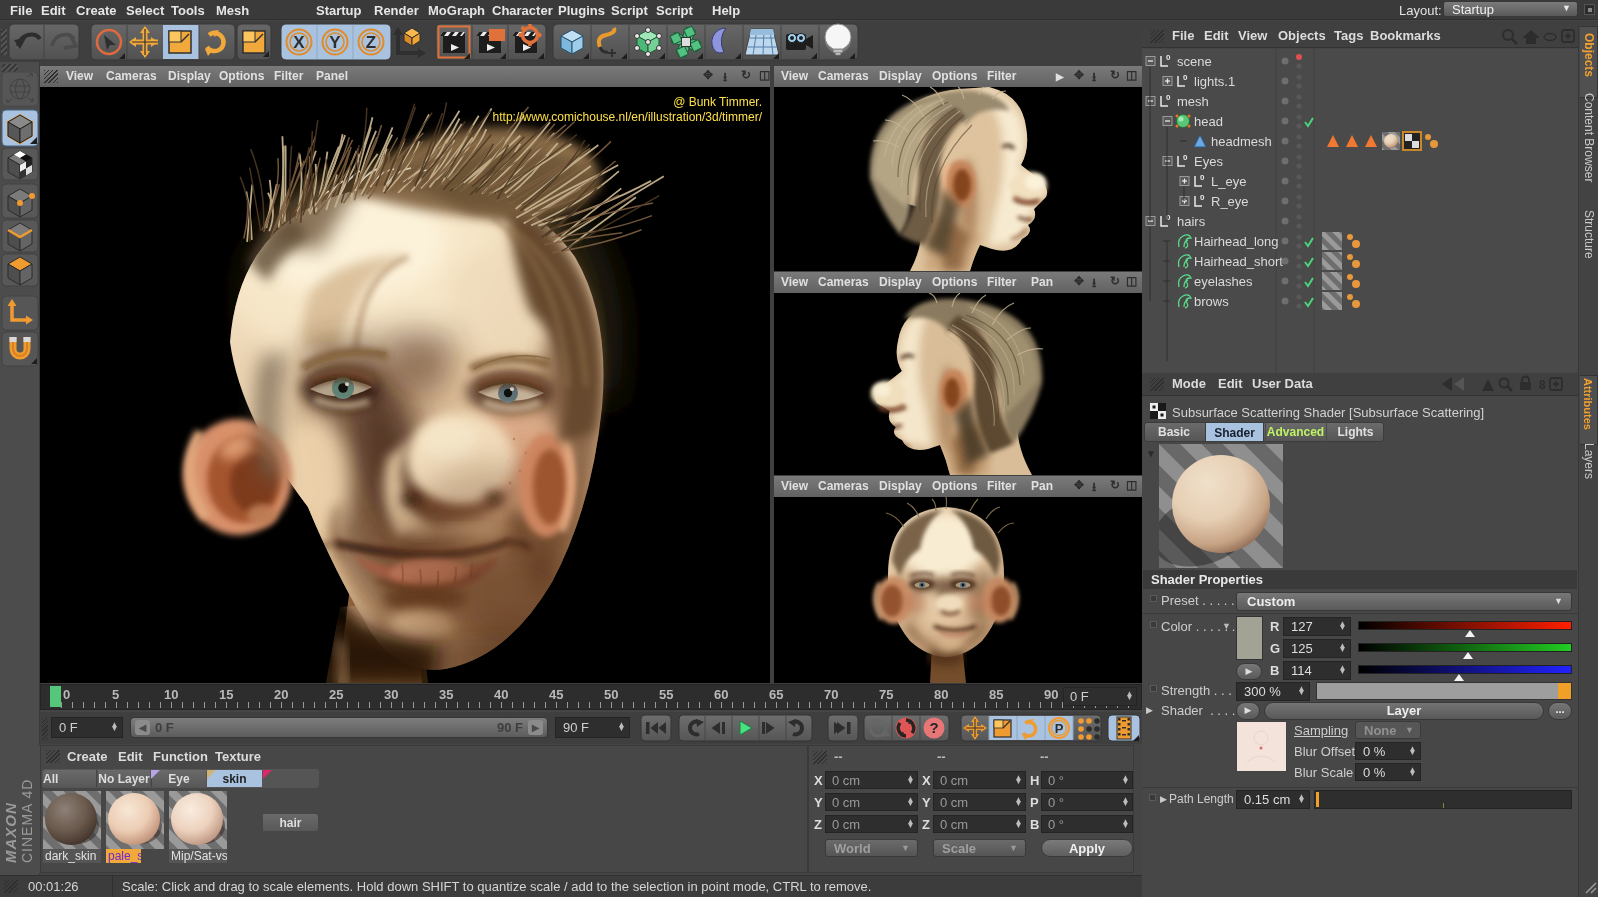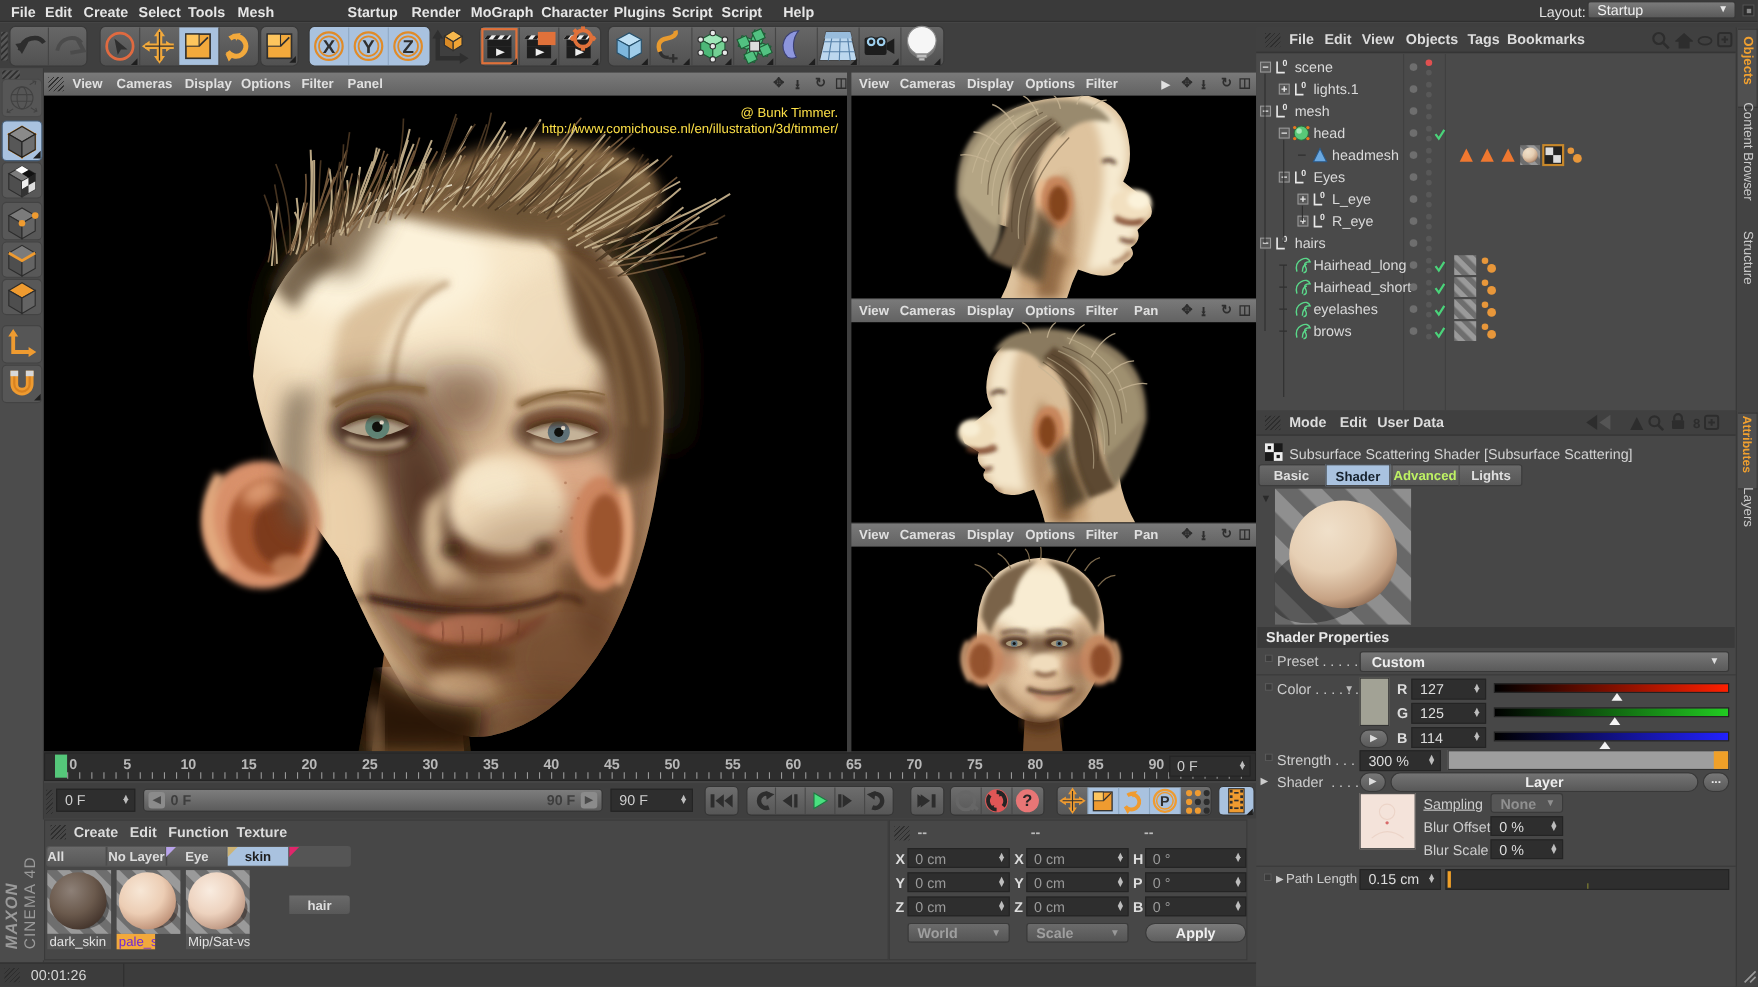--- a/index.html
+++ b/index.html
@@ -1200,20 +1200,21 @@
 
 <div class="abs" style="left:0px;top:745px;width:40px;height:128px;background:#4c4c4c;">
   <div class="abs" style="left:2px;top:118px;transform-origin:0 0;transform:rotate(-90deg);color:#9a9a9a;font-weight:bold;font-style:italic;font-size:15px;letter-spacing:1px;white-space:nowrap;">MAXON</div>
   <div class="abs" style="left:19px;top:118px;transform-origin:0 0;transform:rotate(-90deg);color:#9a9a9a;font-size:14px;letter-spacing:1px;white-space:nowrap;">CINEMA 4D</div>
 </div>
 
 <div class="abs" style="left:0;top:875px;width:1598px;height:22px;background:#3c3c3c;border-top:1px solid #2f2f2f;">
   <div class="grip abs" style="left:4px;top:4px;width:14px;height:13px;"></div>
   <div class="abs" style="left:28px;top:3px;color:#d5d5d5;">00:01:26</div>
   <div class="abs" style="left:112px;top:0;width:1px;height:22px;background:#2f2f2f;"></div>
+  <div class="abs" style="left:122px;top:3px;color:#d5d5d5;">Scale: Click and drag to scale elements. Hold down SHIFT to quantize scale / add to the selection in point mode, CTRL to remove.</div>
 </div>
 
 <div class="abs" style="left:1142px;top:25px;width:456px;height:872px;background:#454545;" id="rightpanel">
 
   <div class="abs" style="left:0;top:0;width:436px;height:23px;background:#404040;border-bottom:1px solid #333;">
     <div class="grip abs" style="left:8px;top:5px;width:14px;height:13px;"></div>
     <div style="font-weight:bold;color:#dcdcdc;">
       <span class="abs" style="left:30px;top:3px;">File</span>
           <span class="abs" style="left:62px;top:3px;">Edit</span>
           <span class="abs" style="left:96px;top:3px;">View</span>

